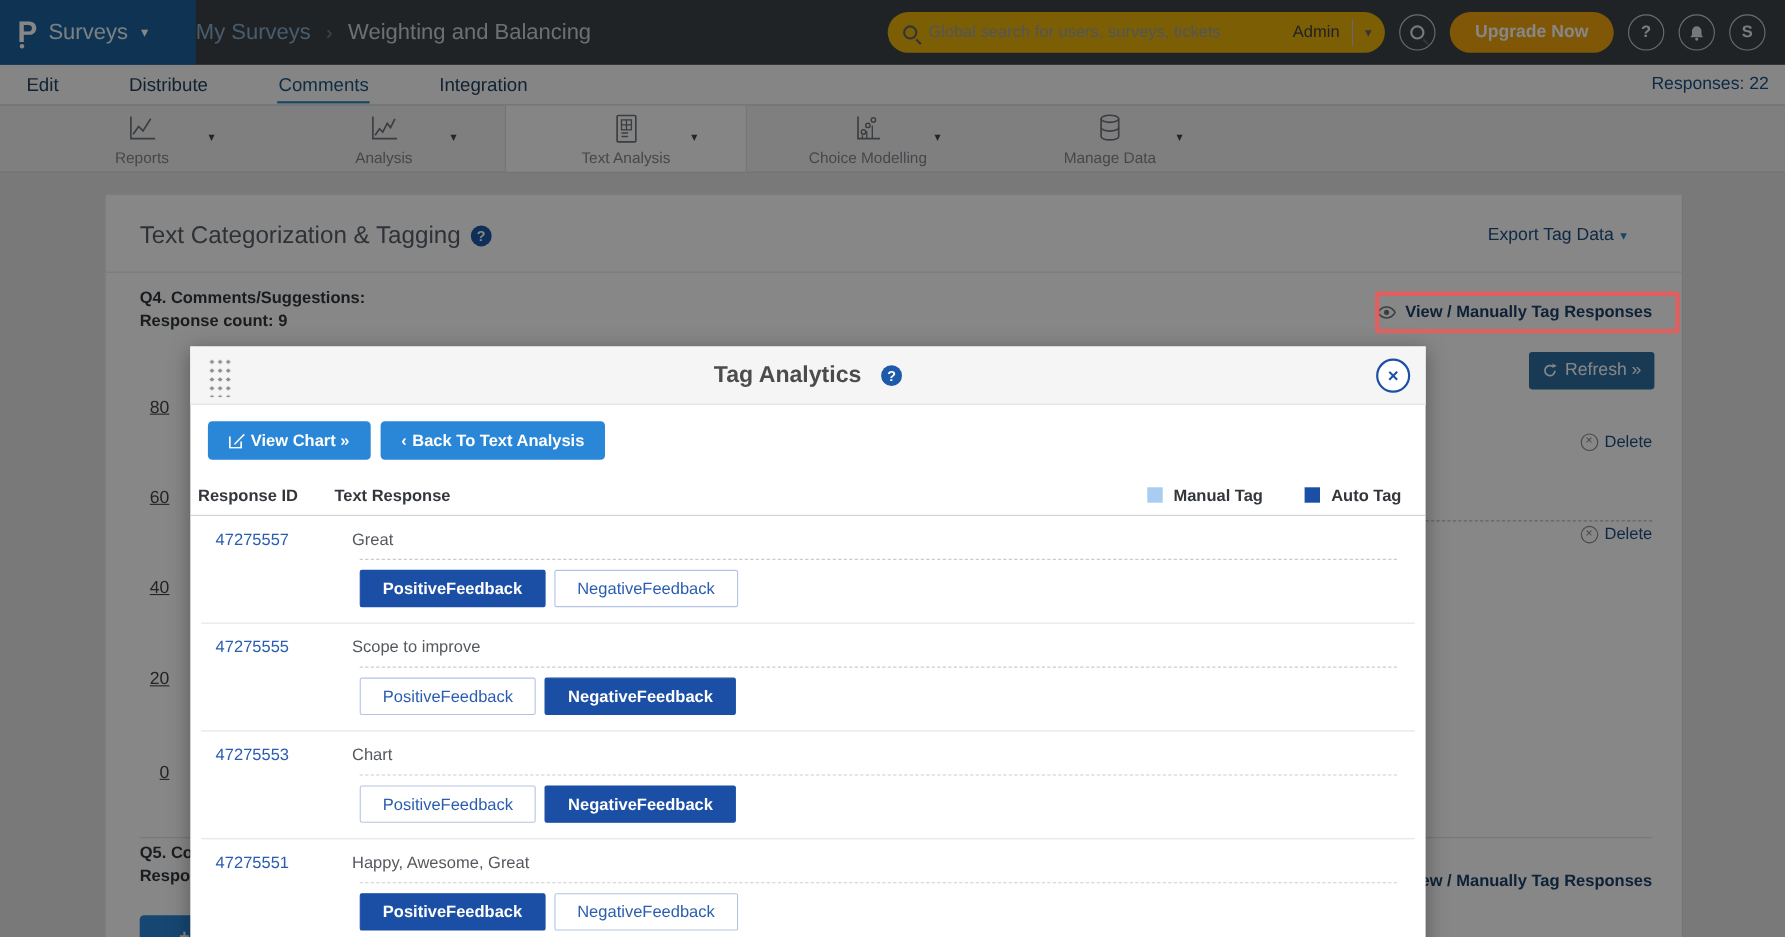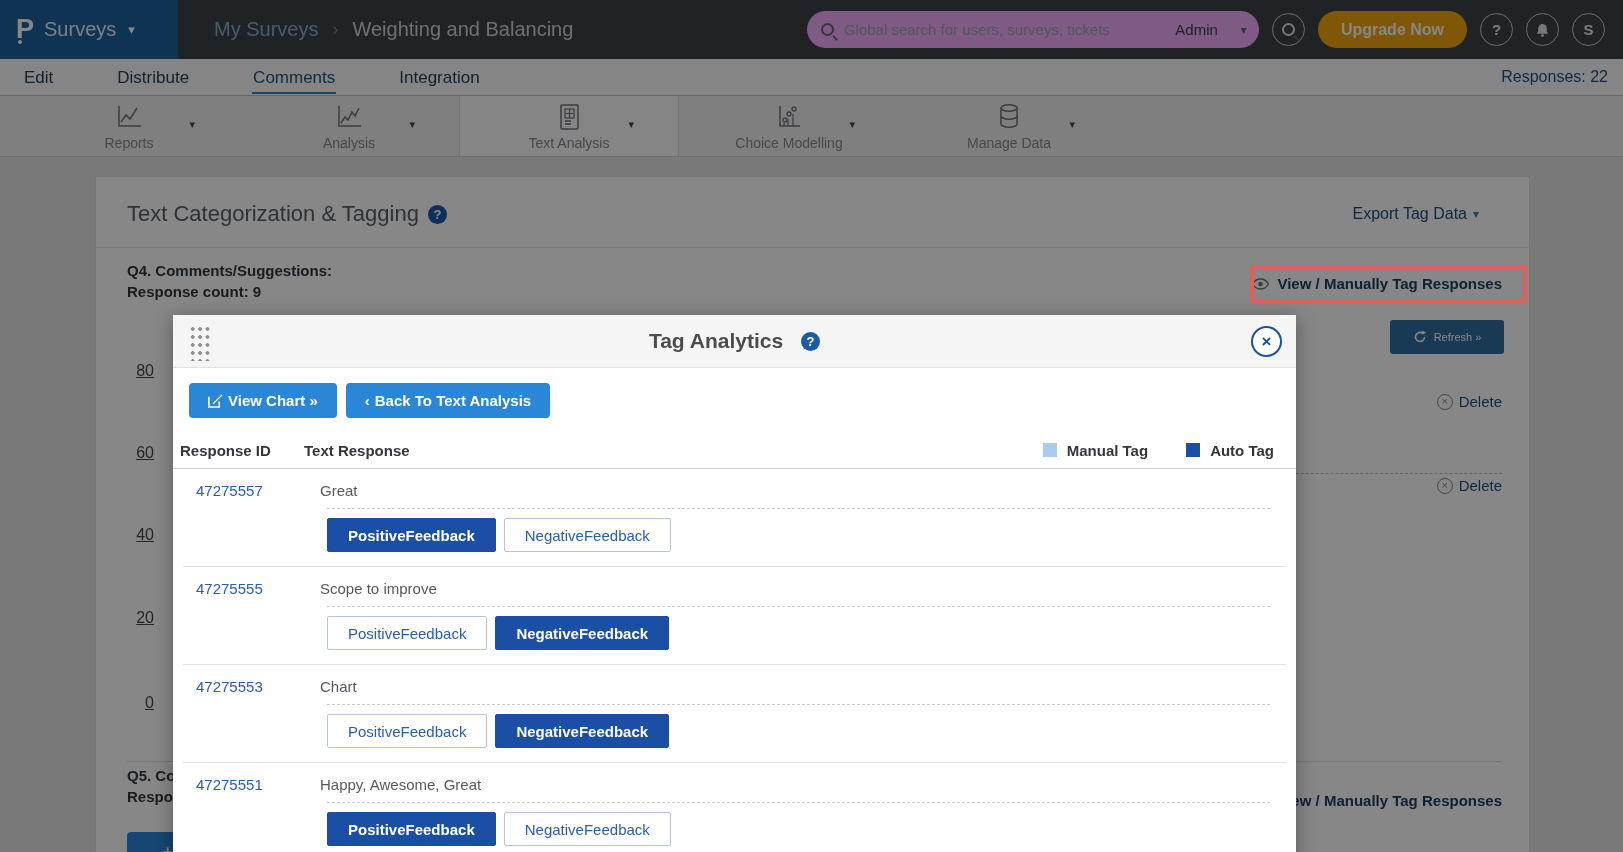--- a/index.html
+++ b/index.html
@@ -9,26 +9,26 @@
     font-family:"Liberation Sans", sans-serif; background:#e4e4e4;
   }
 
   
   .navbar { position:relative; height:59px; background:#3e4349; display:flex; align-items:center; z-index:1; }
   .logo-block { width:178px; height:59px; background:#1e639e; display:flex; align-items:center; padding-left:16px; gap:10px; flex:0 0 auto; }
   .logo-p { color:#fff; font-size:27px; font-weight:bold; position:relative; line-height:1; }
   .logo-p:after { content:""; position:absolute; left:2px; bottom:-1px; width:4px; height:4px; background:#fff; border-radius:50%; }
   .logo-label { color:#e8f1f8; font-size:20px; }
   .logo-caret { color:#fff; font-size:13px; margin-left:2px; }
-  .crumbs { display:flex; align-items:center; gap:14px; padding-left:36px; font-size:20px; }
+  .crumbs { display:flex; align-items:center; gap:14px; font-size:20px; }
   .crumb-parent { color:#86aecf; }
   .crumb-sep { color:#7b8590; font-size:18px; }
   .crumb-current { color:#ced3d8; }
   .nav-right { margin-left:auto; display:flex; align-items:center; gap:13px; padding-right:18px; }
-  .search-pill { width:452px; height:37px; border-radius:19px; background:#f0abfc; display:flex; align-items:center; padding:0 12px 0 14px; }
+  .search-pill { width:452px; height:37px; border-radius:19px; background:#eab308; display:flex; align-items:center; padding:0 12px 0 14px; }
   .mag { width:13px; height:13px; border:2px solid #5f6670; border-radius:50%; position:relative; flex:0 0 auto; }
   .mag:after { content:""; position:absolute; width:2px; height:6px; background:#5f6670; left:11px; top:10px; transform:rotate(-45deg); }
   .search-pill input { flex:1; border:none; outline:none; background:transparent; font-family:inherit; font-size:15px; color:#3a4046; padding:0 10px; }
   .search-pill input::placeholder { color:#9aa2aa; }
   .pill-scope { font-size:15px; color:#3a4046; }
   .pill-div { width:1px; height:24px; background:#c2c8cd; margin:0 11px; }
   .pill-caret { color:#5f6670; font-size:12px; }
   .circle-btn { width:33px; height:33px; border-radius:50%; border:1.5px solid #c8ced4; display:flex; align-items:center; justify-content:center; color:#e6eaee; font-size:15px; font-weight:bold; }
   .upgrade { height:37px; border-radius:19px; background:#f0a40e; color:#fff; font-size:16px; font-weight:bold; display:flex; align-items:center; padding:0 23px; }
 
@@ -55,21 +55,21 @@
   .export { margin-left:auto; font-size:16px; color:#1d4f80; display:flex; align-items:center; gap:6px; }
   .export .caret { color:#2e86c1; font-size:12px; }
   .head-divider { position:absolute; left:0; right:0; top:70px; border-top:1px solid #e9e9e9; }
   .q-block { position:absolute; left:31px; font-size:15px; font-weight:bold; color:#31373d; line-height:21px; white-space:nowrap; }
   .q4 { top:83px; }
   .q5 { top:588px; }
   .view-link { position:absolute; right:27px; display:flex; align-items:center; gap:8px; font-size:15px; font-weight:bold; color:#1c3f66; white-space:nowrap; }
   .view-top { top:98px; }
   .view-bottom { top:615px; }
   .axis-tick { position:absolute; width:58px; text-align:right; font-size:16px; color:#41464c;text-decoration:underline; }
-  .refresh-btn { position:absolute; left:1294px; top:143px; width:114px; height:34px; background:#2e6f9f; border-radius:3px; color:#fff; font-size:11px; display:flex; align-items:center; justify-content:center; gap:7px; }
+  .refresh-btn { position:absolute; left:1294px; top:143px; width:114px; height:34px; background:#2e6f9f; border-radius:3px; color:#fff; font-size:16px; display:flex; align-items:center; justify-content:center; gap:7px; }
   .delete-link { position:absolute; right:27px; display:flex; align-items:center; gap:6px; font-size:15px; color:#1d4f80; }
   .circle-x { width:16px; height:16px; border:1.5px solid #85898e; border-radius:50%; color:#85898e; font-size:11px; line-height:1; display:flex; align-items:center; justify-content:center; }
   .tag-dashed { position:absolute; left:1195px; right:27px; top:296px; border-top:1px dashed #b9bdc2; }
   .bottom-divider { position:absolute; left:31px; right:27px; top:584px; border-top:1px solid #dfdfdf; }
   .add-tag-btn { position:absolute; left:31px; top:655px; width:152px; height:40px; background:#2a87d8; border-radius:4px; color:#fff; font-size:16px; font-weight:bold; display:flex; align-items:center; justify-content:center; gap:8px; }
 
   
   .overlay { position:absolute; inset:0; background:rgba(0,0,0,0.47); z-index:10; }
   .red-annotation { position:absolute; left:1250px; top:265px; width:277px; height:38px; border:4px solid #e06060; border-radius:3px; z-index:30; pointer-events:none; }
 

